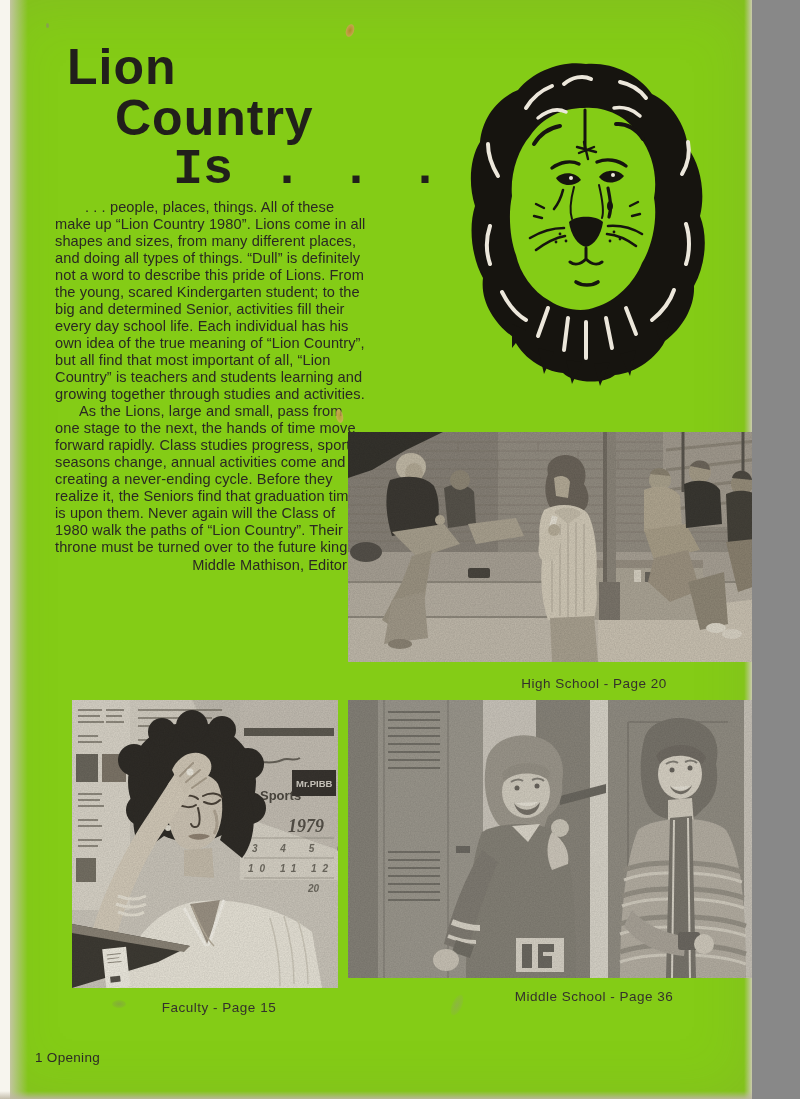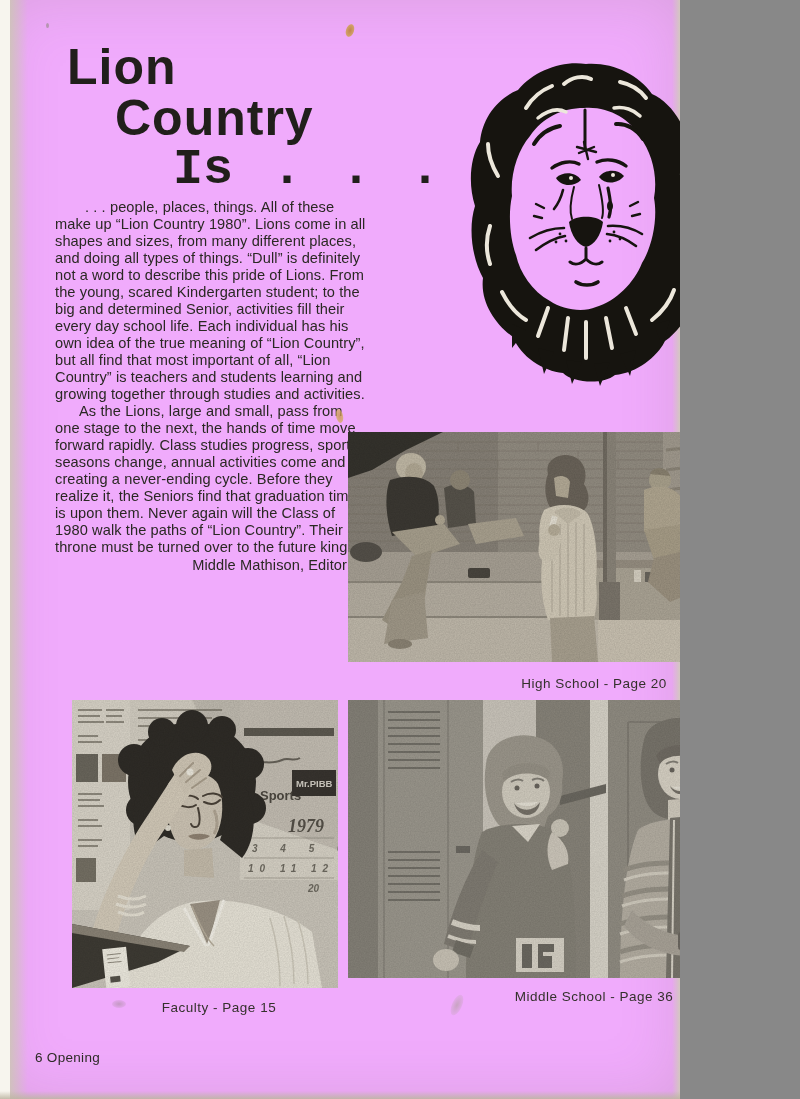--- a/index.html
+++ b/index.html
@@ -1,16 +1,16 @@
 <!DOCTYPE html>
 <html><head>
 <meta charset="utf-8">
 <style>
   html,body{margin:0;padding:0;background:#888;}
-  .page{position:relative;width:680px;height:1099px;background:#f0abfc;
+  .page{position:relative;width:752px;height:1099px;background:#84cc16;
     font-family:"Liberation Sans",sans-serif;overflow:hidden;
     box-shadow:inset 0 0 60px rgba(120,110,90,.18);}
   
   .edge{position:absolute;pointer-events:none;}
   .edge-left{left:0;top:0;width:10px;height:100%;background:#f7f5ee;}
   .edge-crease{left:10px;top:0;width:18px;height:100%;
     background:linear-gradient(90deg,rgba(205,198,182,.85),rgba(205,198,182,0));}
   .edge-right{right:0;top:0;width:8px;height:100%;
     background:linear-gradient(270deg,rgba(210,203,188,.9),rgba(210,203,188,0));}
   .edge-bottom{left:0;bottom:0;width:100%;height:8px;
@@ -382,21 +382,21 @@
       <path stroke="#d8d3c6" stroke-width="2" fill="none" d="M326,120 L324,278 M340,118 L342,278"></path>
       <path d="M284,210 C296,224 316,234 338,236 L336,256 C310,254 288,242 276,226 Z" fill="#9b958a"></path>
       <rect x="330" y="232" width="22" height="18" rx="3" fill="#4f4b44"></rect>
       <circle cx="356" cy="244" r="10" fill="#ccc6b8"></circle>
       <rect width="420" height="278" fill="#d8d3c8" opacity="0.22"></rect>
       <rect width="420" height="278" filter="url(#grainM)" opacity="0.14"></rect>
     </svg>
   </figure>
   <figcaption class="caption cap-ms">Middle School - Page 36</figcaption>
 
-  <footer class="footer">6 Opening</footer>
+  <footer class="footer">1 Opening</footer>
 
   <div class="stain stain-a"></div>
   <div class="stain stain-b"></div>
   <div class="stain stain-c"></div>
   <div class="stain stain-d"></div>
   <div class="stain stain-e"></div>
 
 </div>
 
 </body></html>

